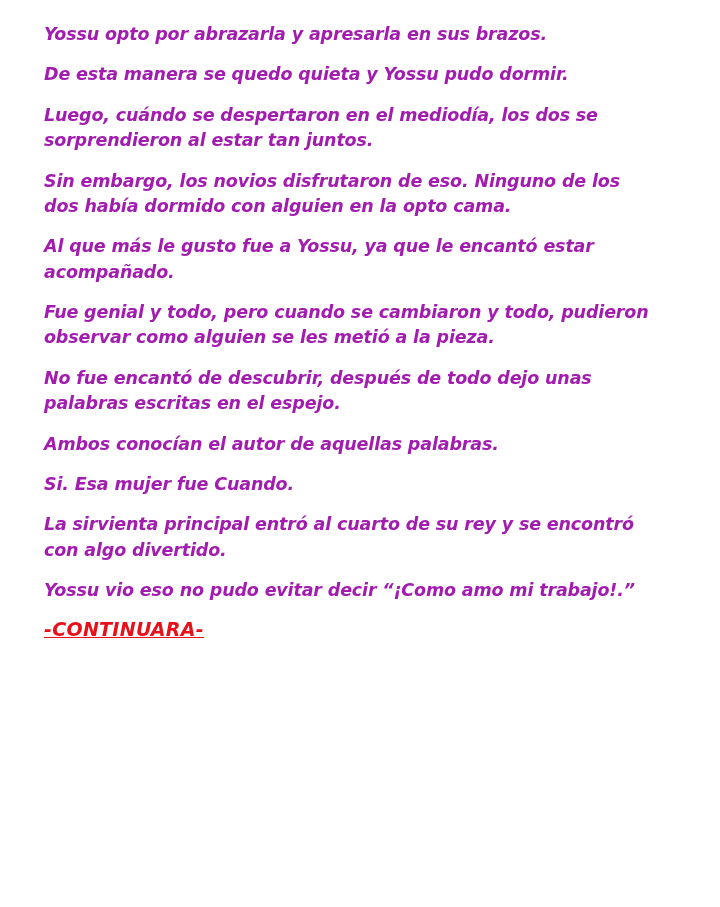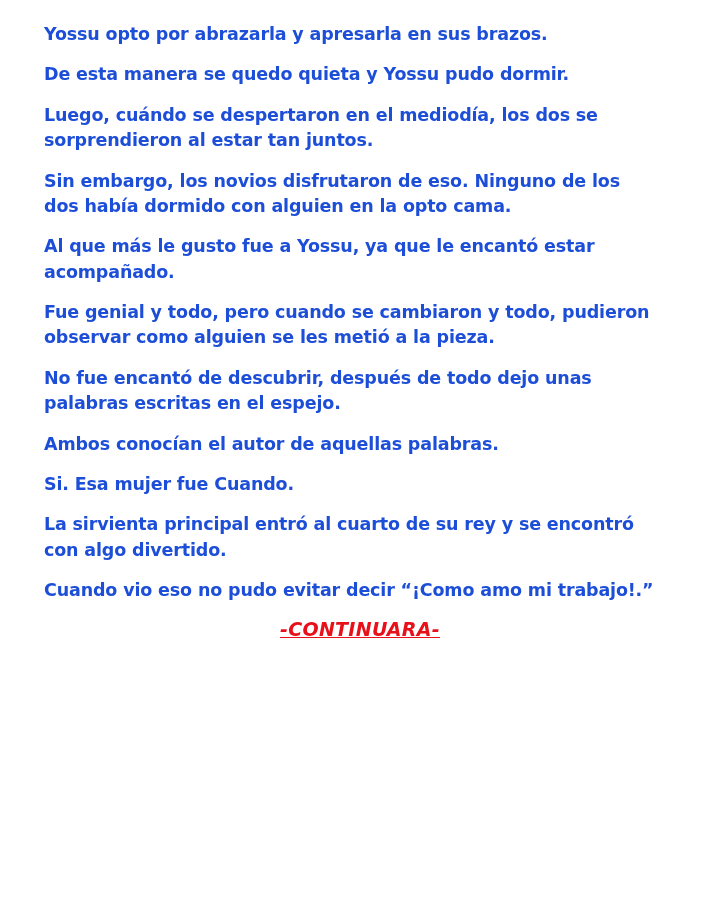--- a/index.html
+++ b/index.html
@@ -22,30 +22,31 @@
     padding: 22px 44px 0 44px;
   }
   .doc-body {
     display: block;
   }
   .para {
     font-family: "DejaVu Sans", sans-serif;
     font-weight: bold;
     font-size: 17.5px;
     line-height: 1.45;
-    color: #1d4ed8;
+    color: #a21caf;
     margin: 0 16px 15px 0;
     letter-spacing: -0.15px;
     max-width: 640px;
+    font-style: italic;
   }
   .para.tilde {
     font-size: 17px;
   }
   .continuara-wrap {
-    text-align: center;
+    text-align: left;
     margin-top: 10px;
   }
   .continuara {
     display: inline-block;
     font-family: "DejaVu Sans", sans-serif;
     font-weight: bold;
     font-style: italic;
     font-size: 19px;
     color: #e8111a;
     text-decoration: underline;
@@ -63,21 +64,21 @@
     <p class="para">Yossu opto por abrazarla y apresarla en sus brazos.</p>
     <p class="para">De esta manera se quedo quieta y Yossu pudo dormir.</p>
     <p class="para">Luego, cuándo se despertaron en el mediodía, los dos se sorprendieron al estar tan juntos.</p>
     <p class="para">Sin embargo, los novios disfrutaron de eso. Ninguno de los dos había dormido con alguien en la opto cama.</p>
     <p class="para">Al que más le gusto fue a Yossu, ya que le encantó estar acompañado.</p>
     <p class="para">Fue genial y todo, pero cuando se cambiaron y todo, pudieron observar como alguien se les metió a la pieza.</p>
     <p class="para">No fue encantó de descubrir, después de todo dejo unas palabras escritas en el espejo.</p>
     <p class="para">Ambos conocían el autor de aquellas palabras.</p>
     <p class="para">Si. Esa mujer fue Cuando.</p>
     <p class="para">La sirvienta principal entró al cuarto de su rey y se encontró con algo divertido.</p>
-    <p class="para">Cuando vio eso no pudo evitar decir “¡Como amo mi trabajo!.”</p>
+    <p class="para">Yossu vio eso no pudo evitar decir “¡Como amo mi trabajo!.”</p>
 
     <div class="continuara-wrap">
       <span class="continuara">-CONTINUARA-</span>
     </div>
 
     <div class="blank-area"></div>
   </div>
 </div>
 
 </body></html>

